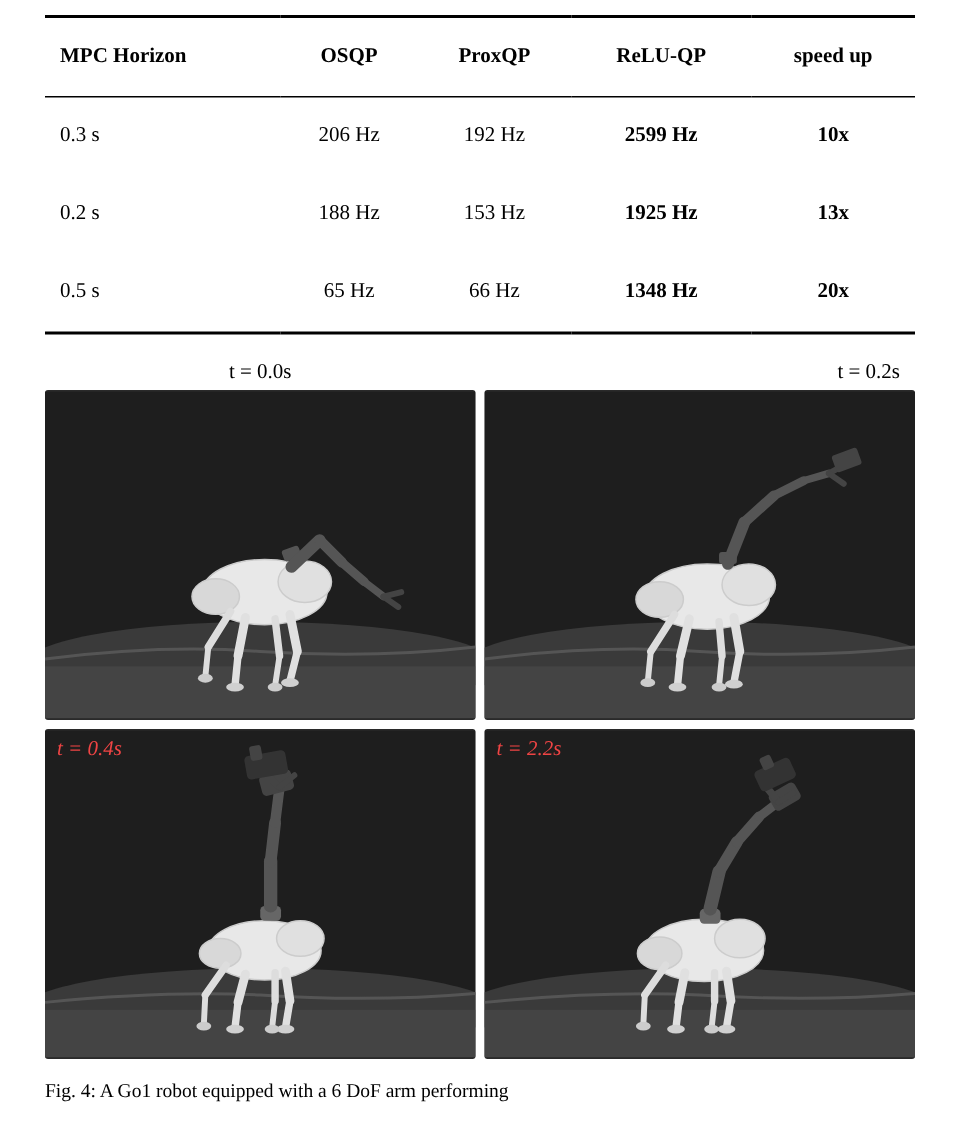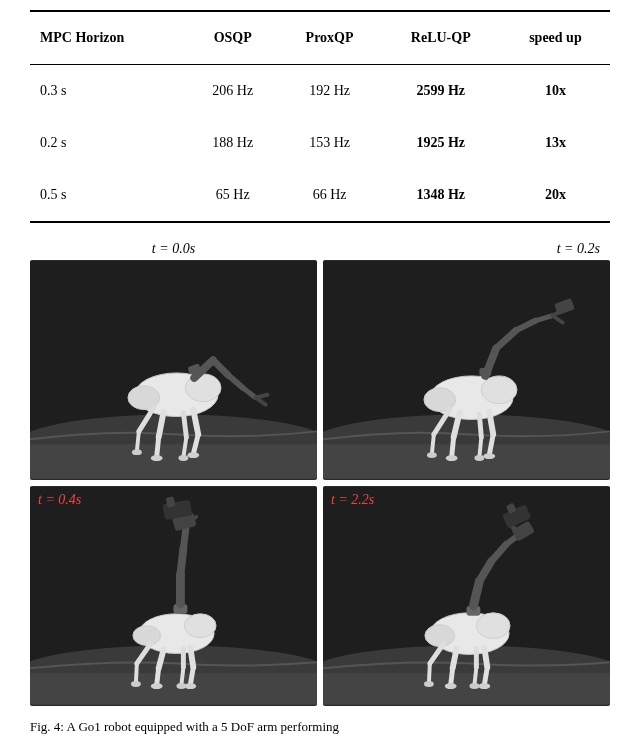--- a/index.html
+++ b/index.html
@@ -85,21 +85,20 @@
     }
 
     .caption-text {
       font-size: 13px;
       text-align: left;
       line-height: 1.4;
       margin-top: 4px;
     }
 
     .label-top-center {
-      font-style: italic;
       font-size: 14px;
       margin-bottom: 3px;
     }
 
     
     .row1-cell {
       display: flex;
       flex-direction: column;
       align-items: center;
     }
@@ -332,15 +331,15 @@
           <ellipse cx="163" cy="201" rx="6" ry="3" fill="#d0d0d0"></ellipse>
           <ellipse cx="129" cy="201" rx="6" ry="3" fill="#d0d0d0"></ellipse>
           <ellipse cx="153" cy="201" rx="5" ry="3" fill="#ccc"></ellipse>
           <ellipse cx="107" cy="199" rx="5" ry="3" fill="#ccc"></ellipse>
         </svg>
       </div>
     </div>
 
   </div>
 
-  <div class="caption-text">Fig. 4: A Go1 robot equipped with a 5 DoF arm performing</div>
+  <div class="caption-text">Fig. 4: A Go1 robot equipped with a 6 DoF arm performing</div>
 
 </div>
 
 </body></html>

